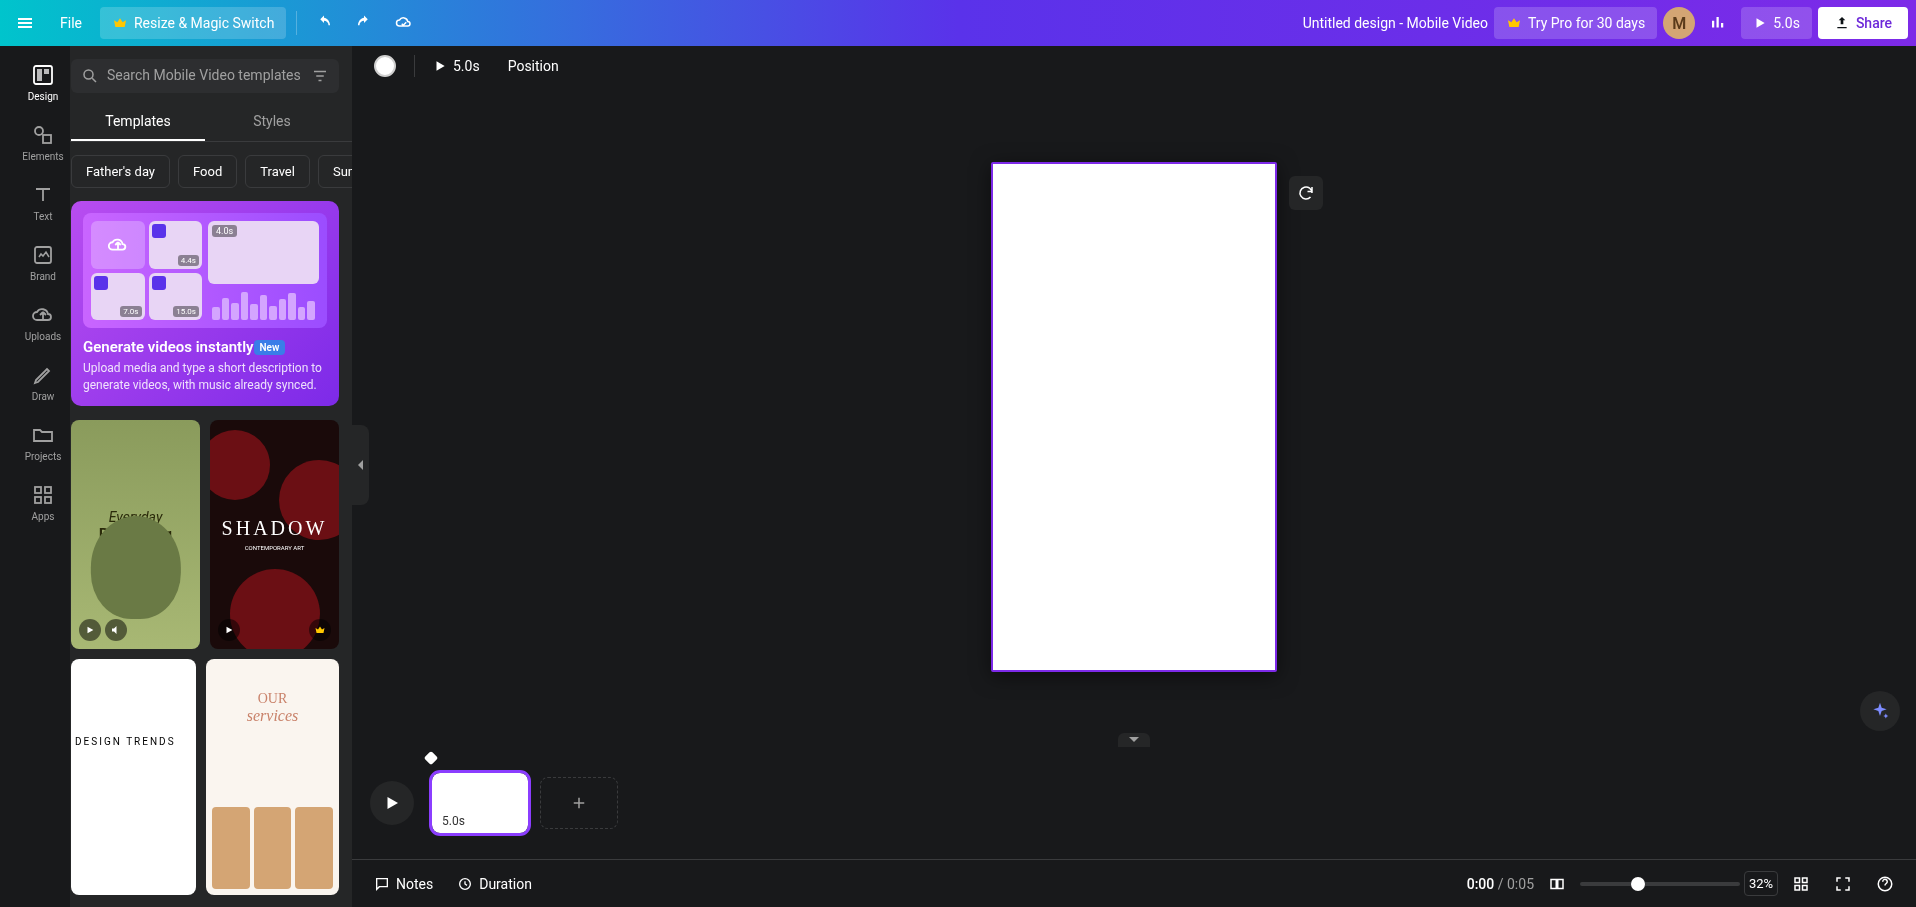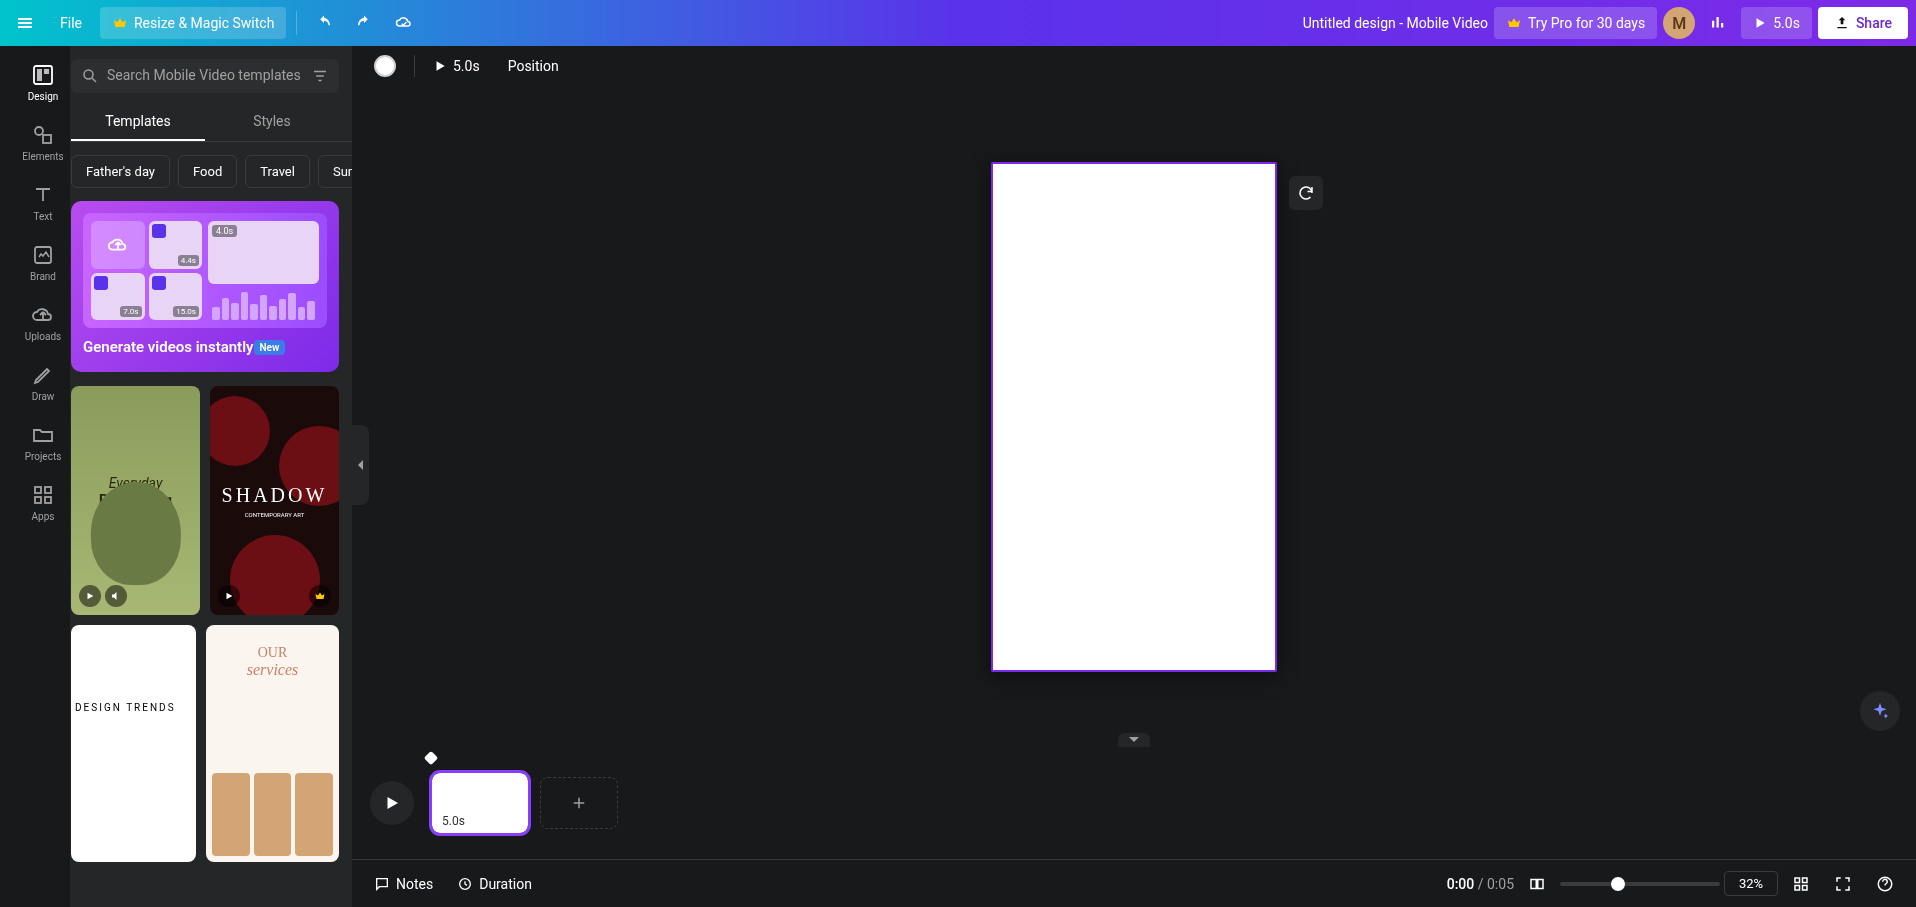--- a/index.html
+++ b/index.html
@@ -82,21 +82,21 @@
   .card-shadow { background:#1a0a0a; color:#fff; justify-content:center; }
   .card-shadow .circle { position:absolute; background:#6b0f14; border-radius:50%; }
   .card-shadow .c1 { width:70px;height:70px; top:10px; left:-10px; }
   .card-shadow .c2 { width:80px;height:80px; top:40px; right:-20px; }
   .card-shadow .c3 { width:90px;height:90px; bottom:-10px; left:20px; }
   .card-shadow .tt { font-family:serif; font-size:20px; letter-spacing:3px; z-index:1; }
   .card-shadow .sub { font-size:6px; z-index:1; margin-top:4px; }
   .card-collage { background:#fff; display:grid; grid-template-columns:1fr 1fr; grid-template-rows:1fr auto 1fr 1fr; gap:3px; padding:4px; }
   .card-collage .cell { background:#ddd; border-radius:3px; }
   .card-collage .lbl { grid-column:1/-1; color:#000; font-size:10px; text-align:left; letter-spacing:2px; padding:2px 0; }
-  .card-services { background:#faf5ef; color:#c9826a; justify-content:flex-start; padding-top:20px; }
+  .card-services { background:#faf5ef; color:#c9826a; justify-content:flex-start; padding-top:32px; }
   .card-services .t1 { font-family:serif; font-size:14px; }
   .card-services .t2 { font-family:serif; font-style:italic; font-size:16px; }
   .card-services .imgs { position:absolute; bottom:0; left:0; right:0; height:40%; display:flex; gap:4px; padding:6px; }
   .card-services .imgs div { flex:1; background:#d4a574; border-radius:4px; }
 
   
   .canvas-toolbar { position:absolute; left:352px; right:0; top:46px; height:40px; display:flex; align-items:center; padding:0 12px; gap:8px; background:var(--bg-dark); }
   .ct-btn { background:transparent; border:none; color:#fff; padding:6px 10px; border-radius:4px; cursor:pointer; display:flex; align-items:center; gap:6px; font-size:14px; }
   .swatch { width:22px; height:22px; border-radius:50%; background:#fff; border:2px solid #d0d0d0; }
 
@@ -118,21 +118,21 @@
   .tl-add { width:78px; height:52px; border:1px dashed var(--border-dark); border-radius:8px; display:flex; align-items:center; justify-content:center; color:var(--text-dim); font-size:24px; cursor:pointer; }
 
   
   .bottombar { position:absolute; left:352px; right:0; bottom:0; height:48px; background:var(--bg-dark); border-top:1px solid var(--border-dark); display:flex; align-items:center; padding:0 12px; gap:4px; }
   .bb-btn { background:transparent; border:none; color:#fff; font-size:14px; padding:6px 10px; border-radius:4px; cursor:pointer; display:flex; align-items:center; gap:6px; }
   .bb-spacer { flex:1; }
   .bb-time { font-size:14px; color:var(--text-dim); }
   .bb-time b { color:#fff; font-weight:500; }
   .zoom-slider { width:160px; height:4px; background:var(--border-dark); border-radius:2px; position:relative; cursor:pointer; }
   .zoom-slider .thumb { position:absolute; left:32%; top:-5px; width:14px; height:14px; background:#fff; border-radius:50%; }
-  .zoom-pct { width:54px; text-align:center; font-size:13px; background:transparent; border:1px solid var(--border-dark); border-radius:4px; padding:4px 0; cursor:pointer; }
+  .zoom-pct { width:34px; text-align:center; font-size:13px; background:transparent; border:1px solid var(--border-dark); border-radius:4px; padding:4px 0; cursor:pointer; }
 
   
   svg { display:block; }
 </style>
 </head>
 <body>
 
 <div class="topbar">
   <div class="left">
     <button class="tb-btn icon-only">
@@ -326,20 +326,21 @@
               <span style="height:85%"></span>
               <span style="height:40%"></span>
               <span style="height:60%"></span>
           </div>
         </div>
       </div>
       <div class="magic-title-row">
         <span class="magic-title">Generate videos instantly</span>
         <span class="badge-new">New</span>
       </div>
+      <div class="magic-desc">Upload media and type a short description to generate videos, with music already synced.</div>
     </div>
 
     <div class="tpl-row">
       <div class="tpl-card card-budget">
         <div class="t1">Everyday</div>
         <div class="t2">Budgeting</div>
         <div class="t1">Ideas</div>
         <div class="ph"></div>
         <div class="play-ovl">
           <span>

